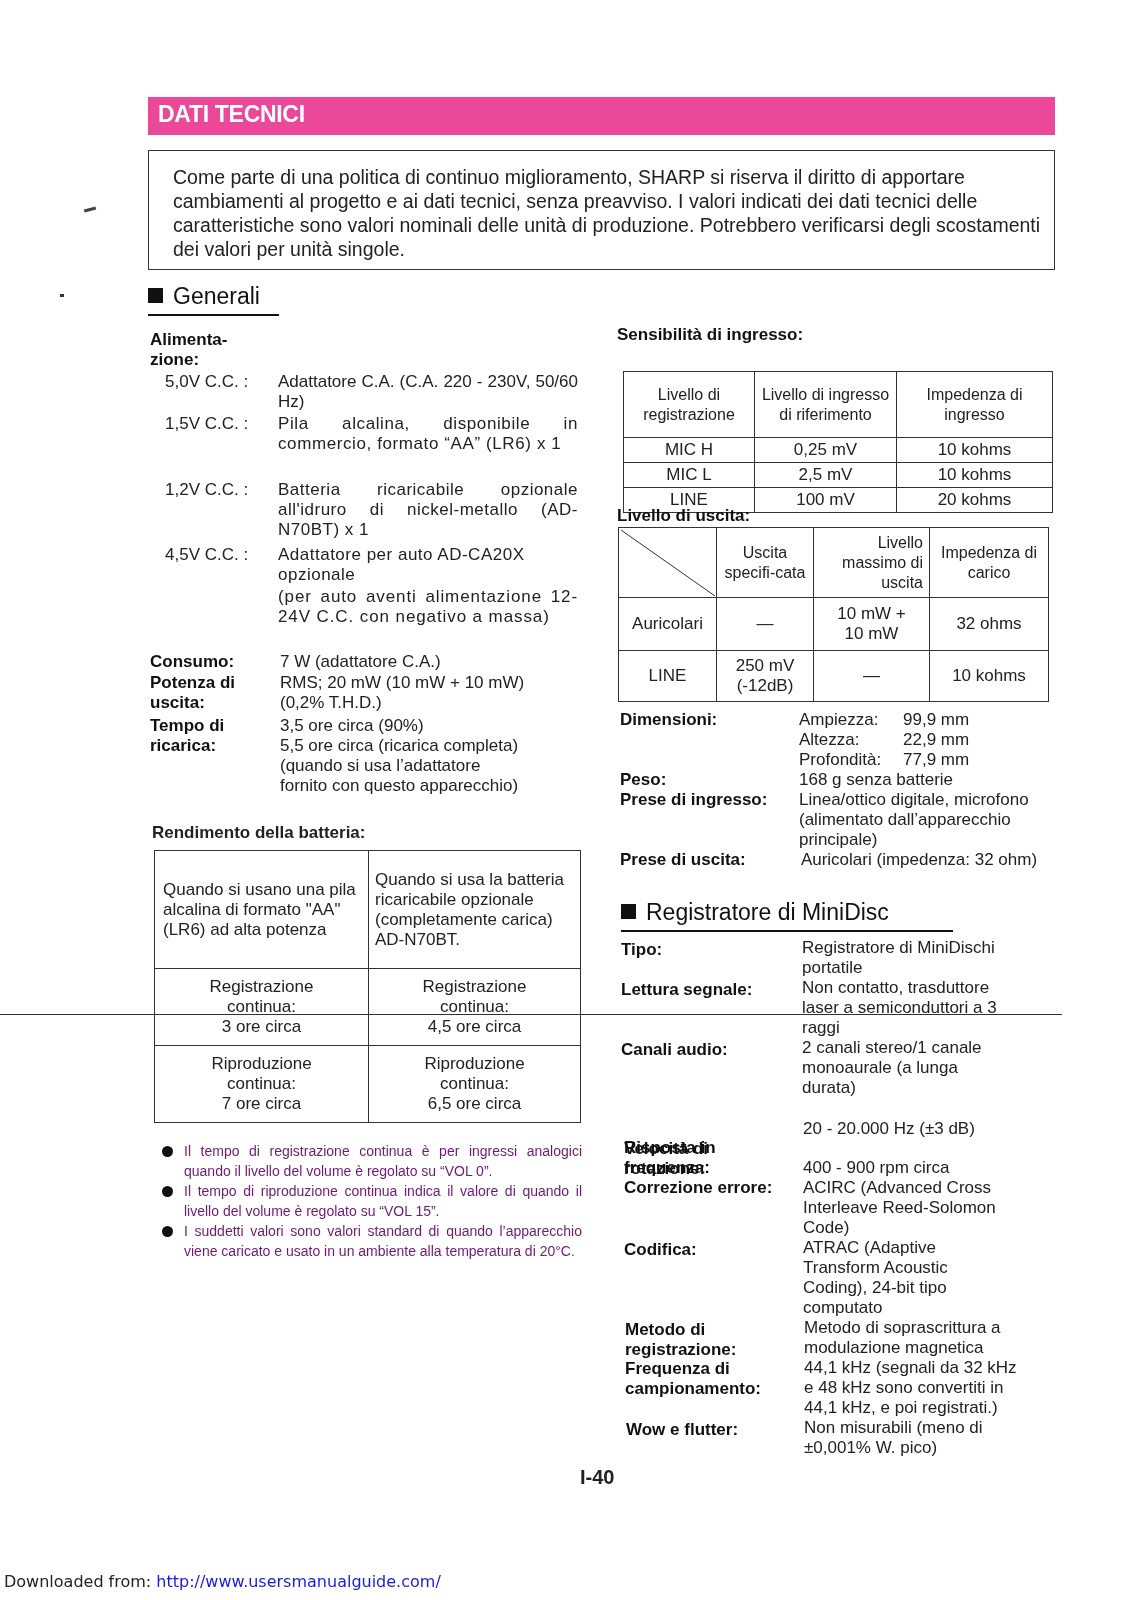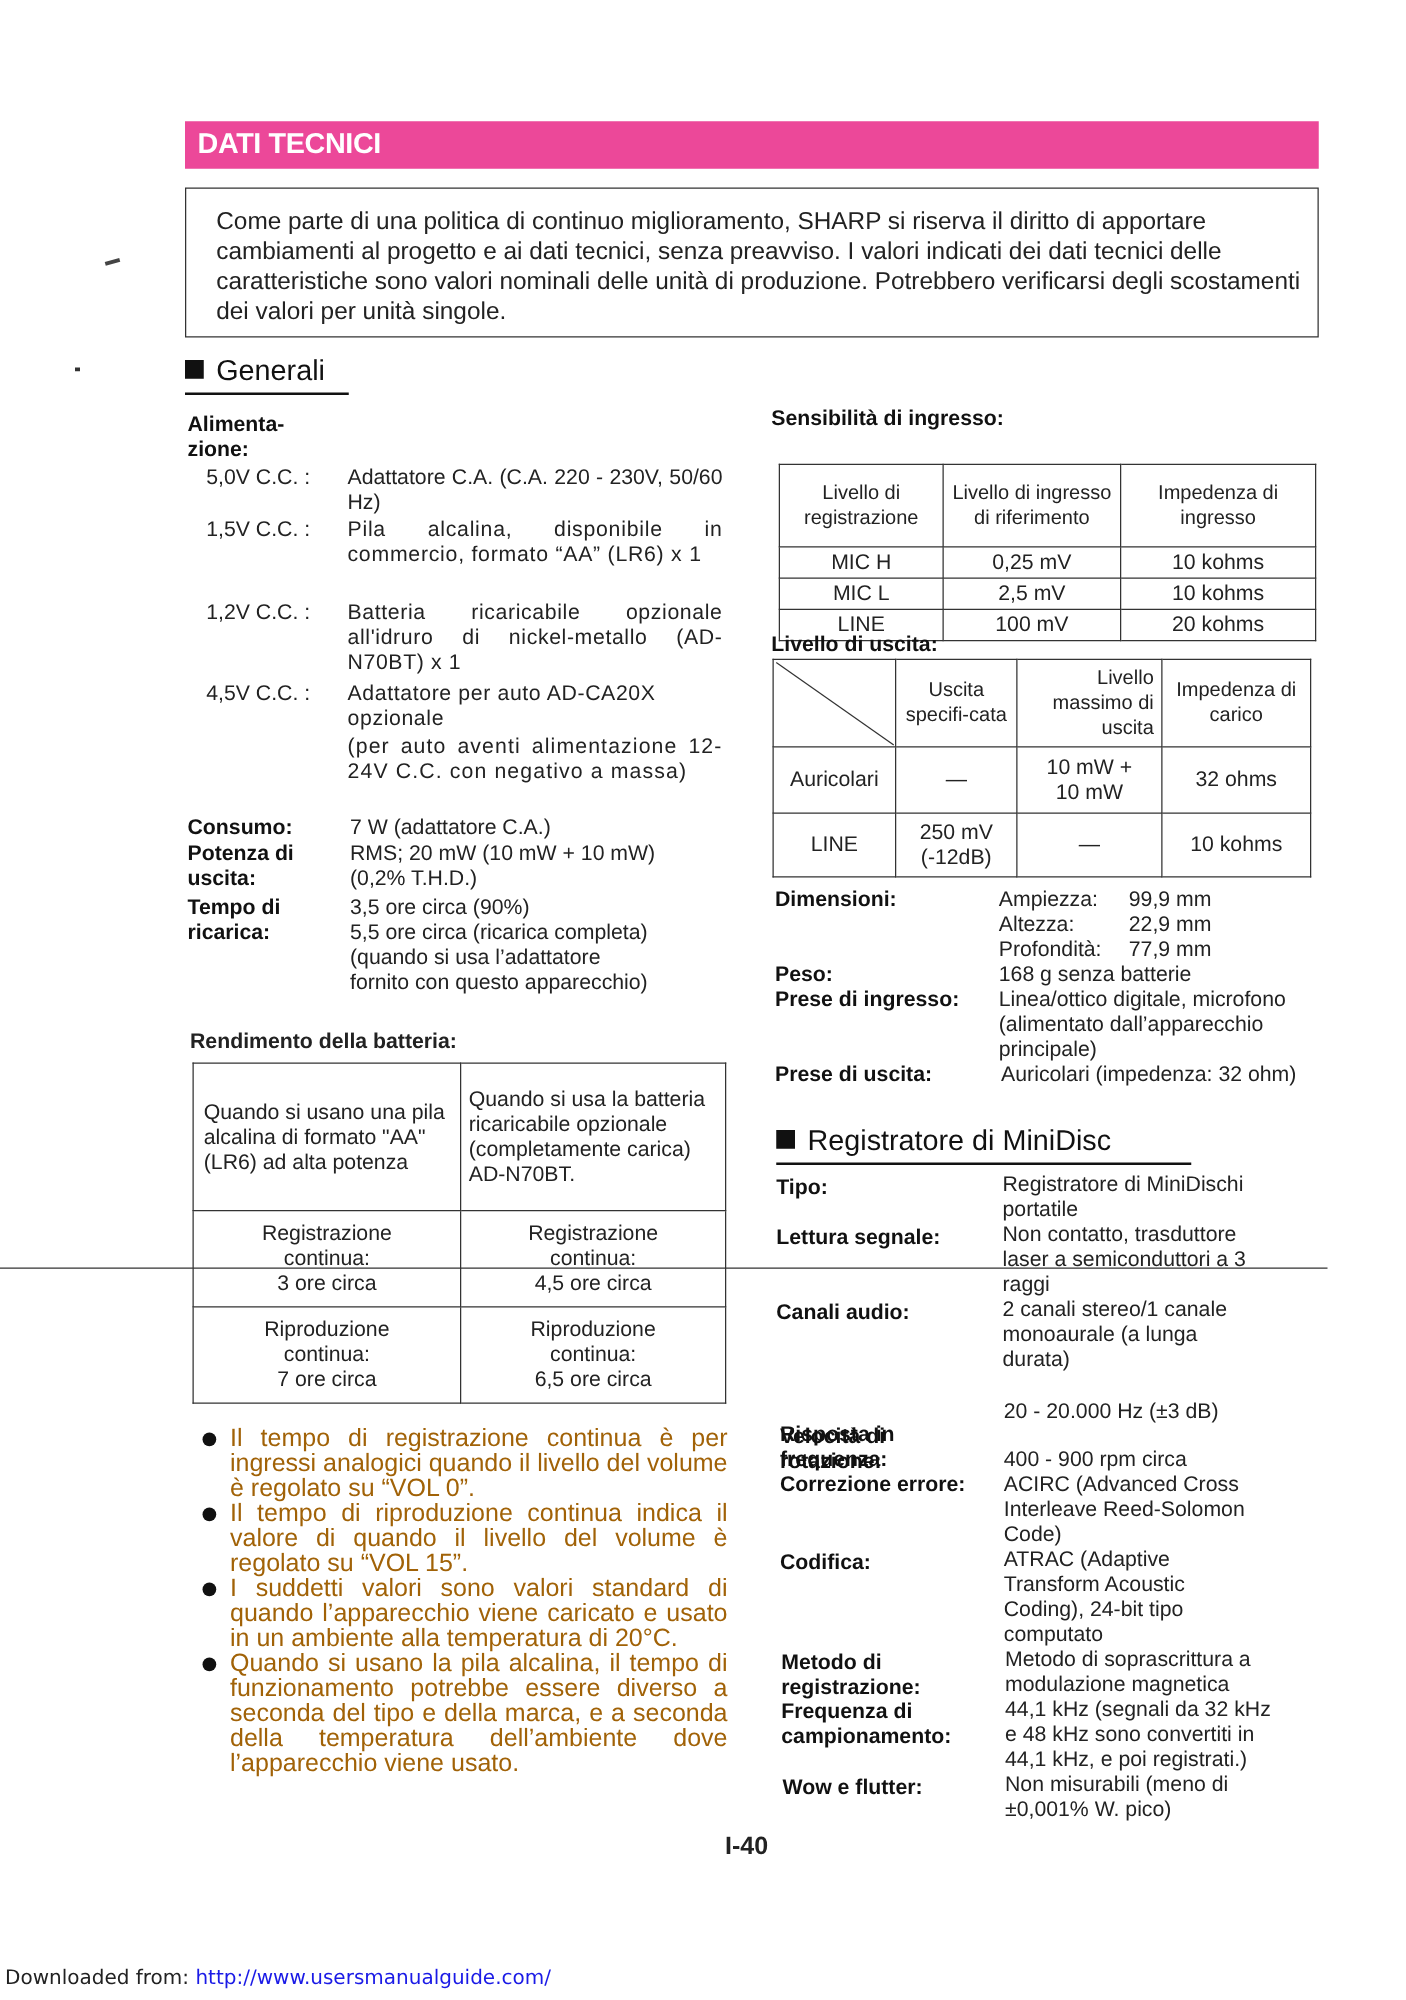--- a/index.html
+++ b/index.html
@@ -21,21 +21,21 @@
   .section-h .sq { display: inline-block; width: 15px; height: 15px; background: #111; margin-right: 10px; vertical-align: 1px; }
   .section-h .rule { position: absolute; left: 0; bottom: -6px; height: 2px; background: #111; }
 
   .lbl { font-weight: bold; font-size: 17px; color: #111; line-height: 20px; }
   .val { font-size: 17px; color: #222; line-height: 20px; }
 
   table.spec { border-collapse: collapse; font-size: 17px; color: #222; }
   table.spec td { border: 1.3px solid #333; text-align: center; vertical-align: middle; line-height: 20px; }
 
   .bullet-list { list-style: none; }
-  .bullet-list li { position: relative; padding-left: 26px; font-size: 20px; line-height: 20px; text-align: justify; color: #a16207; margin-bottom: 0; }
+  .bullet-list li { position: relative; padding-left: 26px; font-size: 14px; line-height: 20px; text-align: justify; color: #701a75; margin-bottom: 0; }
   .bullet-list li::before { content: ""; position: absolute; left: 4px; top: 5px; width: 11px; height: 11px; border-radius: 50%; background: #111; }
 
   .scanline { left: 0; top: 1014px; width: 1062px; height: 1px; background: #333; }
   .page-num { left: 580px; top: 1466px; font-size: 20px; font-weight: bold; color: #222; }
   .footer { left: 4px; top: 1572px; font-size: 16px; color: #222; font-family: "DejaVu Sans", sans-serif; }
   .footer a { color: #1a1ae6; text-decoration: none; }
 </style>
 </head>
 <body>
 
@@ -128,21 +128,20 @@
       <div>6,5 ore circa</div>
     </td>
   </tr>
 </tbody>
   </table>
 
 <ul class="abs bullet-list" style="left:158px;top:1141px;width:424px;">
   <li>Il tempo di registrazione continua è per ingressi analogici quando il livello del volume è regolato su “VOL 0”.</li>
   <li>Il tempo di riproduzione continua indica il valore di quando il livello del volume è regolato su “VOL 15”.</li>
   <li>I suddetti valori sono valori standard di quando l’apparecchio viene caricato e usato in un ambiente alla temperatura di 20°C.</li>
-  <li>Quando si usano la pila alcalina, il tempo di funzionamento potrebbe essere diverso a seconda del tipo e della marca, e a seconda della temperatura dell’ambiente dove l’apparecchio viene usato.</li>
 </ul>
 
 <div class="abs" style="left:617px;top:325px;font-size:17px;font-weight:bold;color:#111;">Sensibilità di ingresso:</div>
 <table class="abs spec" style="left:623px;top:347px;width:430px;margin-top:24px;">
   <tbody>
       <tr style="height:66px;">
     <td style="width:131px;font-size:16px;">Livello di registrazione</td>
     <td style="width:142px;font-size:16px;">Livello di ingresso di riferimento</td>
     <td style="font-size:16px;padding:0 10px;">Impedenza di ingresso</td>
   </tr>

